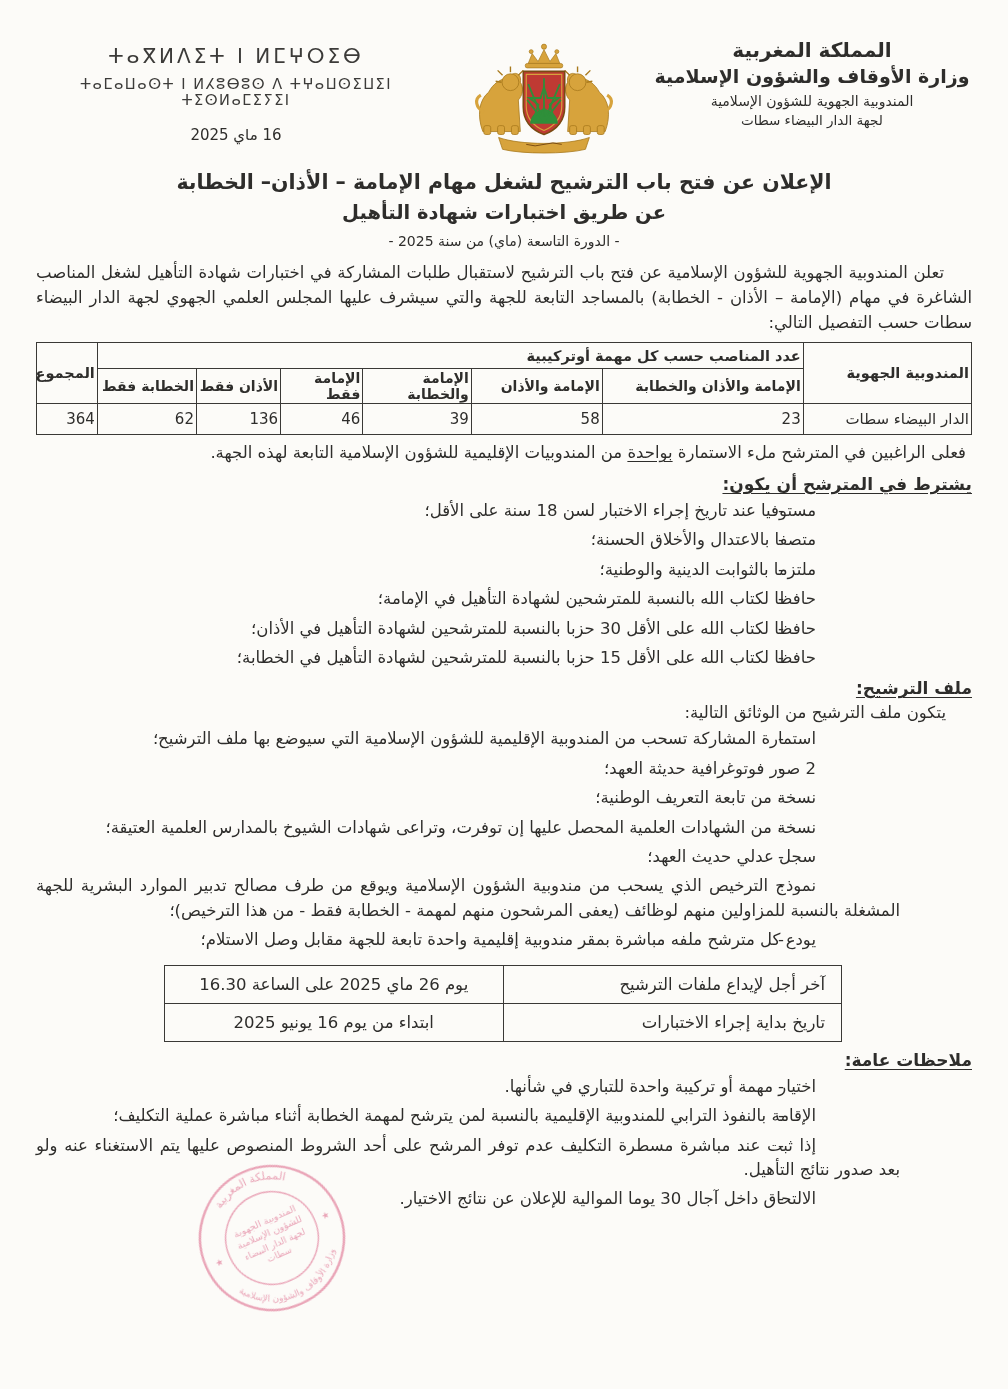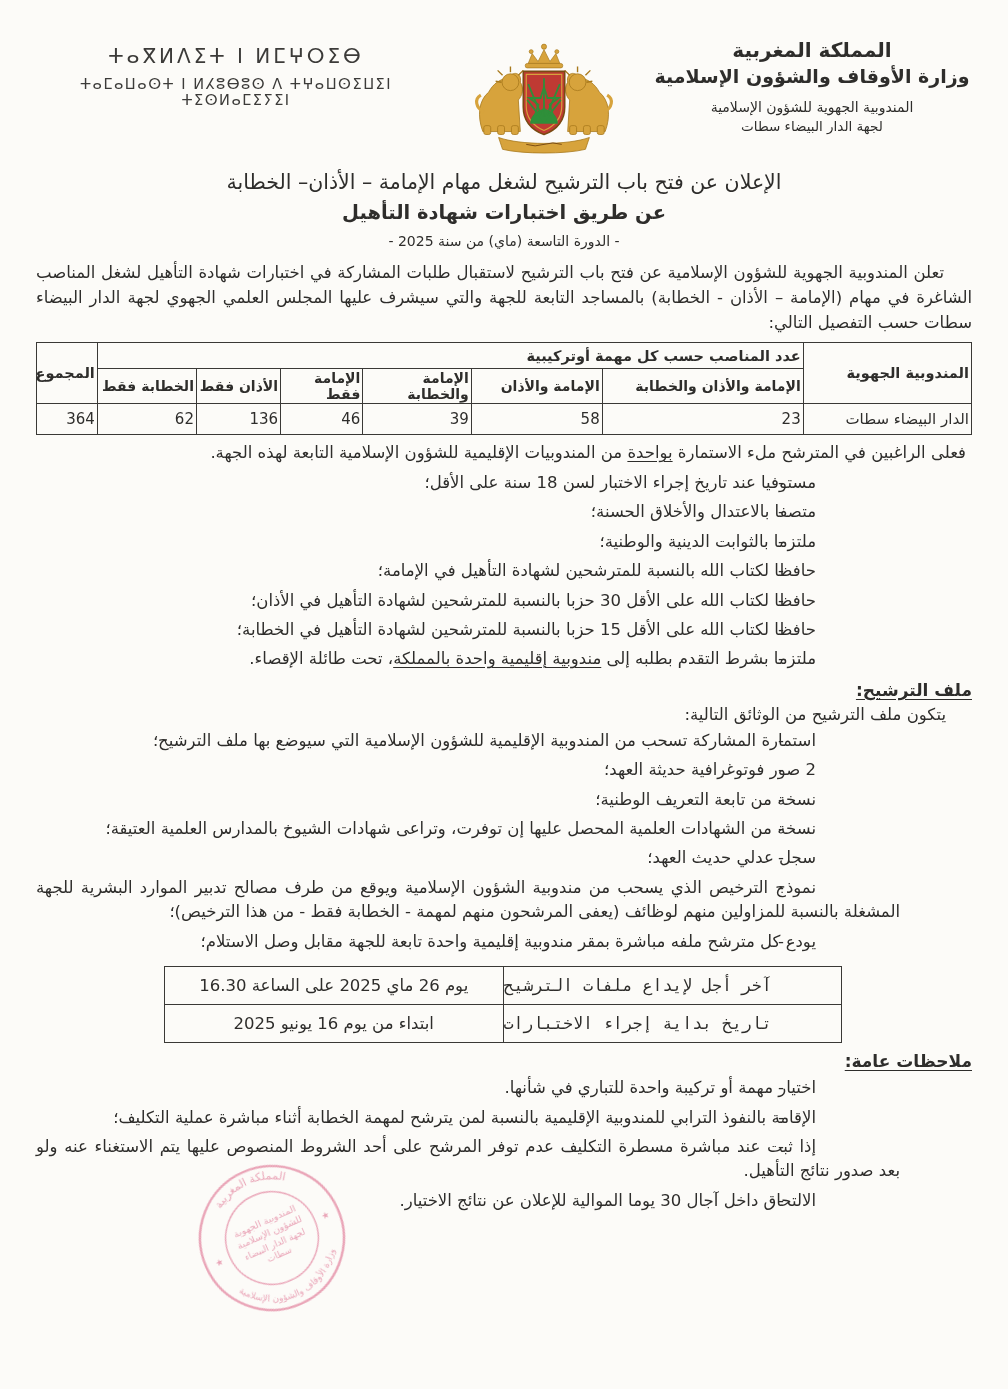--- a/index.html
+++ b/index.html
@@ -8,30 +8,30 @@
   .page {
     position:relative; width:1008px; height:1389px; overflow:hidden;
     background:#fcfbf8; color:#2e2d2b; direction:rtl;
     padding:30px 36px 0 36px;
   }
   
   .header { display:flex; justify-content:space-between; align-items:flex-start; }
   .header-arabic { width:320px; text-align:center; padding-top:8px; }
   .h-kingdom  { font-size:20px; font-weight:bold; }
   .h-ministry { font-size:19px; font-weight:bold; margin-top:3px; }
-  .h-deleg    { font-size:14px; margin-top:12px; }
+  .h-deleg    { font-size:14px; margin-top:6px; }
   .h-region   { font-size:13.5px; margin-top:3px; }
   .header-emblem { width:180px; display:flex; justify-content:center; padding-top:10px; }
   .header-tifinagh { width:400px; text-align:center; direction:ltr; padding-top:14px; color:#3c3b39; }
   .tif1 { font-size:20px; letter-spacing:3px; }
   .tif2 { font-size:14.5px; letter-spacing:1.5px; margin-top:8px; }
   .doc-date { font-size:15px; margin-top:18px; direction:rtl; color:#2e2d2b; }
   
   .title-block { text-align:center; margin-top:14px; }
-  .title-l1 { font-size:20.5px; font-weight:normal; }
+  .title-l1 { font-size:20.5px; font-weight:bold; }
   .title-l2 { font-size:19.5px; font-weight:bold; margin-top:7px; }
   .session  { font-size:14px; margin-top:9px; }
   
   .intro { margin-top:12px; font-size:16.5px; line-height:1.5; text-align:justify; text-indent:28px; }
   .apply-note { margin-top:6px; font-size:16.5px; line-height:1.5; text-align:justify; text-indent:6px; }
   .u { text-decoration:underline; text-underline-offset:3px; }
   .sec-heading { margin-top:8px; font-size:17px; font-weight:bold;
                  text-decoration:underline; text-underline-offset:3px; }
   
   table.positions { width:100%; border-collapse:collapse; margin-top:7px; table-layout:fixed; }
@@ -41,21 +41,21 @@
   .positions .dat { font-size:15px; height:31px;margin-top:6px; }
   .positions .grp { height:26px; }
   
   ul.dash { list-style:none; margin-top:5px; }
   ul.dash li { font-size:16.5px; line-height:1.48; padding-right:72px; text-indent:58px; margin-bottom:5px; text-align:justify; }
   ul.dash li::before { content:"-"; display:inline-block; width:26px; }
   .file-intro { margin-top:5px; font-size:16.5px; padding-right:26px; }
   
   table.dates { width:678px; margin:12px auto 0 128px; border-collapse:collapse; }
   .dates td { border:1.6px solid #3a3936; font-size:16.5px; height:38px; }
-  .dates .lbl { width:50%; text-align:left; padding-right:16px;font-family:Liberation Mono, monospace; }
+  .dates .lbl { width:50%; text-align:right; padding-right:16px; }
   .dates .val { text-align:center; }
   
   .stamp { position:absolute; left:196px; top:1162px; width:152px; height:152px;
            transform:rotate(-24deg); opacity:0.8; filter:blur(0.3px); }
   .stamp text { font-family:"DejaVu Sans", sans-serif; }
 </style>
 </head>
 <body>
 
 <div class="page">
@@ -110,20 +110,21 @@
         <path d="M76 47 L79.5 58 L91 58 L81.7 64.6 L85.2 75.6 L76 68.8 L66.8 75.6 L70.3 64.6 L61 58 L72.5 58 Z" fill="none" stroke="#2f8f3a" stroke-width="1.8"></path>
 
         <path d="M30 98 C52 106 100 106 122 98 L118 110 C98 115 54 115 34 110 Z" fill="#d7a33c" stroke="#a8791c" stroke-width="0.8"></path>
         <path d="M58 105 q9 3 18 0 q9 -3 18 0" fill="none" stroke="#7a4b12" stroke-width="1"></path>
       </svg>
     </div>
 
     <div class="header-tifinagh">
       <div class="tif1">ⵜⴰⴳⵍⴷⵉⵜ ⵏ ⵍⵎⵖⵔⵉⴱ</div>
       <div class="tif2">ⵜⴰⵎⴰⵡⴰⵙⵜ ⵏ ⵍⵃⵓⴱⵓⵙ ⴷ ⵜⵖⴰⵡⵙⵉⵡⵉⵏ ⵜⵉⵙⵍⴰⵎⵉⵢⵉⵏ</div>
+      <div class="doc-date">16 ماي 2025</div>
     </div>
   </div>
 
   <div class="title-block">
     <div class="title-l1">الإعلان عن فتح باب الترشيح لشغل مهام الإمامة – الأذان– الخطابة</div>
     <div class="title-l2">عن طريق اختبارات شهادة التأهيل</div>
     <div class="session">- الدورة التاسعة (ماي) من سنة 2025 -</div>
   </div>
 
   <p class="intro">تعلن المندوبية الجهوية للشؤون الإسلامية عن فتح باب الترشيح لاستقبال طلبات المشاركة في اختبارات شهادة التأهيل لشغل المناصب الشاغرة في مهام (الإمامة – الأذان - الخطابة) بالمساجد التابعة للجهة والتي سيشرف عليها المجلس العلمي الجهوي لجهة الدار البيضاء سطات حسب التفصيل التالي:</p>
@@ -161,28 +162,28 @@
         <td class="dat">46</td>
         <td class="dat">136</td>
         <td class="dat">62</td>
         <td class="dat">364</td>
       </tr>
     </tbody>
   </table>
 
   <p class="apply-note"><span>فعلى الراغبين في المترشح ملء الاستمارة </span><span class="u">بواحدة</span><span> من المندوبيات الإقليمية للشؤون الإسلامية التابعة لهذه الجهة.</span></p>
 
+  <div class="sec-heading">يشترط في المترشح أن يكون:</div>
   <ul class="dash">
     <li>مستوفيا عند تاريخ إجراء الاختبار لسن 18 سنة على الأقل؛</li>
     <li>متصفا بالاعتدال والأخلاق الحسنة؛</li>
     <li>ملتزما بالثوابت الدينية والوطنية؛</li>
     <li>حافظا لكتاب الله بالنسبة للمترشحين لشهادة التأهيل في الإمامة؛</li>
     <li>حافظا لكتاب الله على الأقل 30 حزبا بالنسبة للمترشحين لشهادة التأهيل في الأذان؛</li>
     <li>حافظا لكتاب الله على الأقل 15 حزبا بالنسبة للمترشحين لشهادة التأهيل في الخطابة؛</li>
-    <li><span>ملتزما بشرط التقدم بطلبه إلى </span><span class="u">مندوبية إقليمية واحدة بالمملكة</span><span>، تحت طائلة الإقصاء.</span></li>
   </ul>
 
   <div class="sec-heading">ملف الترشيح:</div>
   <p class="file-intro">يتكون ملف الترشيح من الوثائق التالية:</p>
   <ul class="dash">
     <li>استمارة المشاركة تسحب من المندوبية الإقليمية للشؤون الإسلامية التي سيوضع بها ملف الترشيح؛</li>
     <li>2 صور فوتوغرافية حديثة العهد؛</li>
     <li>نسخة من تابعة التعريف الوطنية؛</li>
     <li>نسخة من الشهادات العلمية المحصل عليها إن توفرت، وتراعى شهادات الشيوخ بالمدارس العلمية العتيقة؛</li>
     <li>سجل عدلي حديث العهد؛</li>

